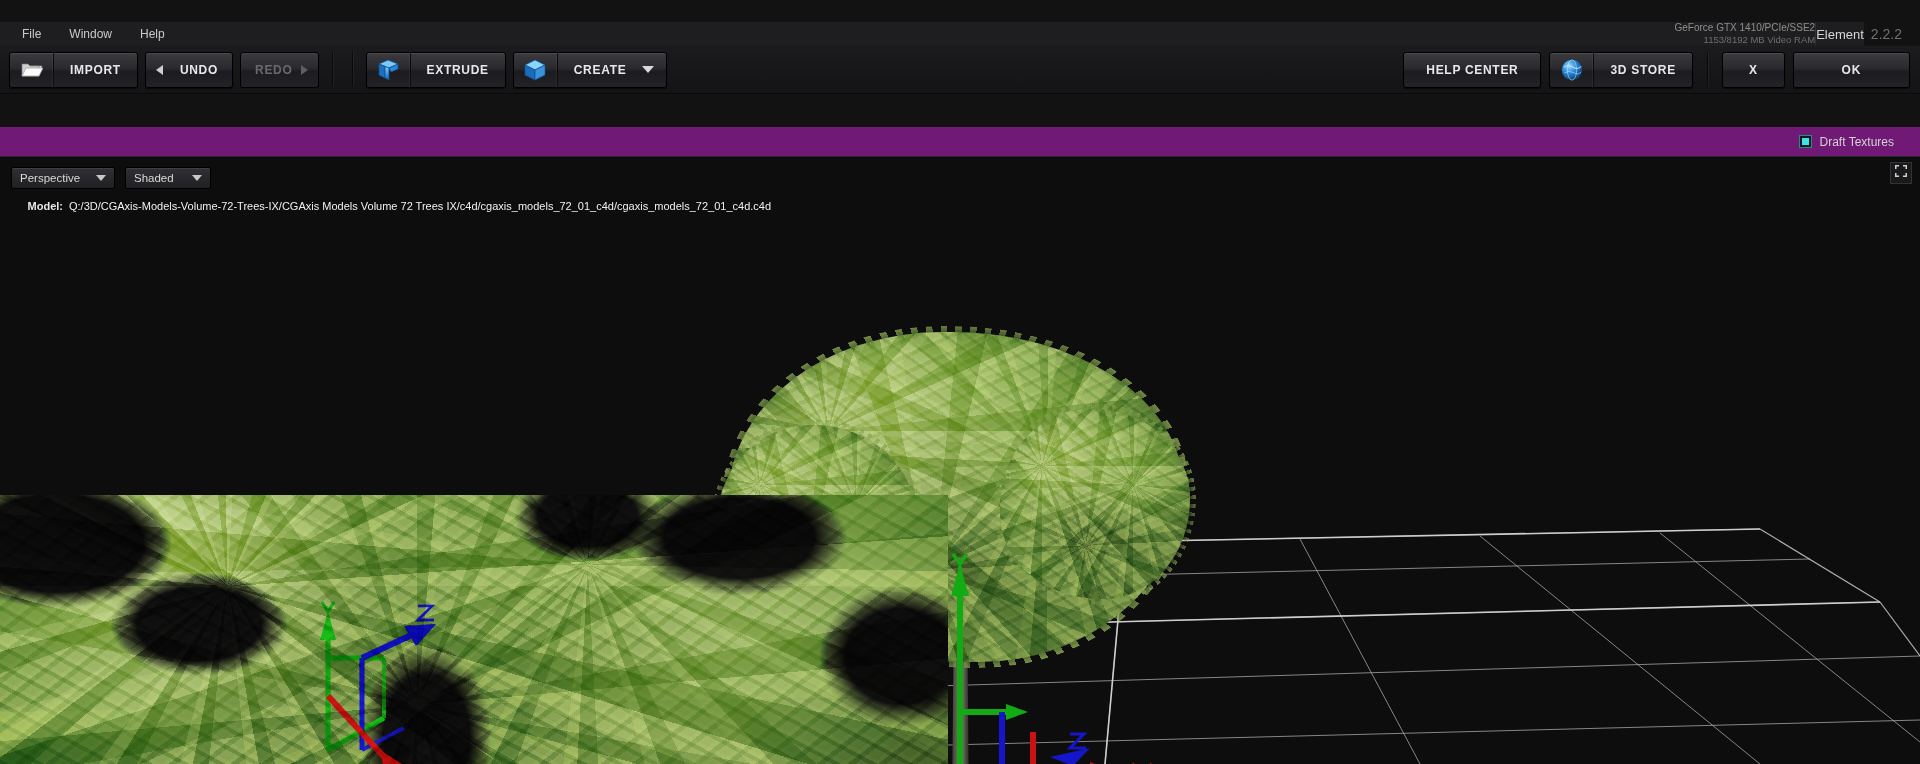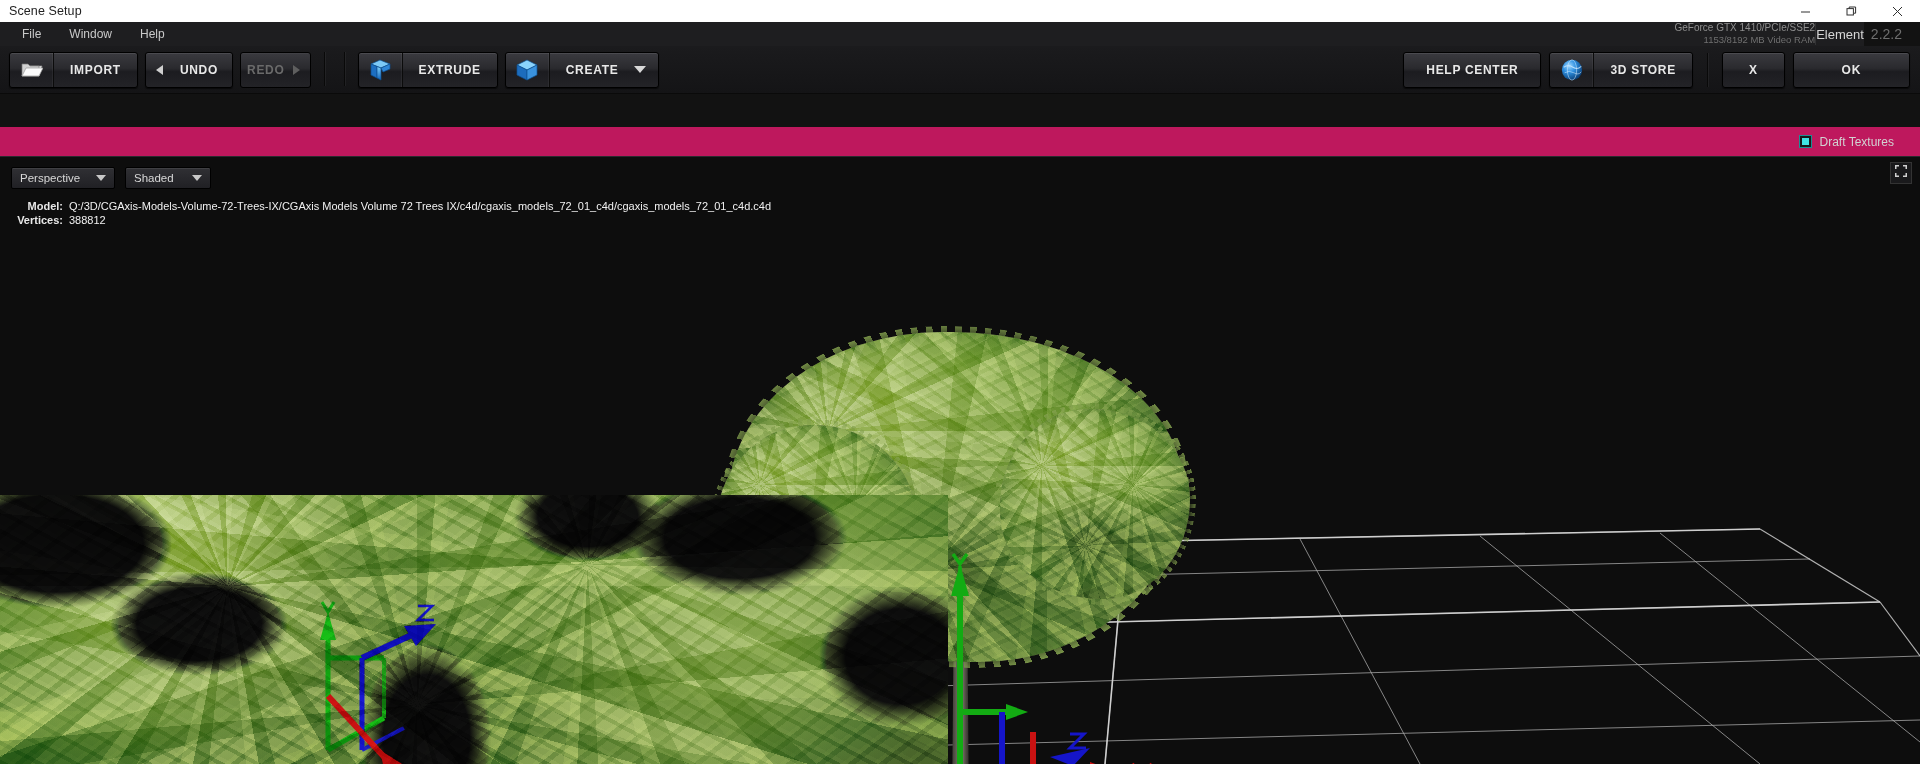--- a/index.html
+++ b/index.html
@@ -122,21 +122,21 @@
   .tab-scroll-btn {
     width: 26px;
     display: flex; align-items: center; justify-content: center;
     background: #222226;
     border-left: 1px solid #0c0c0c;
   }
 
   
   .subbar {
     position: absolute; top: 127px; left: 0; width: 1920px; height: 30px;
-    background: #be185d;
+    background: #701a75;
     border-bottom: 1px solid #2a2a2e;
     display: flex; align-items: center; justify-content: flex-end;
   }
   .chk-wrap { display: flex; align-items: center; gap: 8px; padding-right: 26px; }
   .chk-box {
     width: 13px; height: 13px;
     background: #3fe3e3; border: 1px solid #1a8f94;
     box-shadow: inset 0 0 0 2px #18181a, inset 0 0 0 3px #3fe3e3;
   }
   .chk-lbl { font-size: 12px; color: #d2d2d2; }
@@ -260,42 +260,20 @@
       radial-gradient(ellipse 100px 60px at 62% 8%, #0d0d0d 0 50%, rgba(13,13,13,0) 74%);
   }
 
   .axis-svg { position: absolute; overflow: visible; }
 </style>
 </head>
 <body>
 
 <div id="app">
 
-  <div class="titlebar">
-    <span class="titlebar-text">Scene Setup</span>
-    <div class="win-controls">
-      <div class="win-btn">
-        <svg width="11" height="11" viewBox="0 0 11 11">
-            <line x1="1" y1="6" x2="10" y2="6" stroke="currentColor" stroke-width="1"></line>
-          </svg>
-      </div>
-      <div class="win-btn">
-        <svg width="11" height="11" viewBox="0 0 11 11">
-          <rect x="1" y="2.6" width="6.4" height="6.4" fill="none" stroke="currentColor" stroke-width="1"></rect>
-          <polyline points="3.2,2.6 3.2,1 9.6,1 9.6,7.2 8,7.2" fill="none" stroke="currentColor" stroke-width="1"></polyline>
-        </svg>
-      </div>
-      <div class="win-btn close">
-        <svg width="11" height="11" viewBox="0 0 11 11">
-          <line x1="1" y1="1" x2="10" y2="10" stroke="currentColor" stroke-width="1"></line>
-          <line x1="10" y1="1" x2="1" y2="10" stroke="currentColor" stroke-width="1"></line>
-        </svg>
-      </div>
-    </div>
-  </div>
 
   <div class="menubar">
     <div class="menu-item">File</div>
     <div class="menu-item">Window</div>
     <div class="menu-item">Help</div>
   </div>
 
   <div class="gpu-strip">
     <div class="gpu-info">
       <div class="gpu-l1">GeForce GTX 1410/PCIe/SSE2</div>
@@ -320,21 +298,21 @@
           </svg>
         </span>
         <span class="lbl-cell">IMPORT</span>
       </div>
 
       <div class="btn plain-ico">
         <span class="arrow-l"></span>
         <span>UNDO</span>
       </div>
 
-      <div class="btn disabled" style="padding-left:6px;padding-right:10px;">
+      <div class="btn disabled" style="padding-left:14px;padding-right:10px;">
         <span>REDO</span>
         <span class="arrow-r dim"></span>
       </div>
 
       <div class="tb-sep"></div>
 
 
       <div class="tb-sep"></div>
 
       <div class="btn icon-btn">
@@ -523,24 +501,20 @@
         <span>Shaded</span>
         <span class="caret-sm"></span>
       </div>
     </div>
 
     <div class="vp-info">
       <div class="vp-info-row">
         <span class="vp-info-key">Model:</span>
         <span class="vp-info-val">Q:/3D/CGAxis-Models-Volume-72-Trees-IX/CGAxis Models Volume 72 Trees IX/c4d/cgaxis_models_72_01_c4d/cgaxis_models_72_01_c4d.c4d</span>
       </div>
-      <div class="vp-info-row">
-        <span class="vp-info-key">Vertices:</span>
-        <span class="vp-info-val">388812</span>
-      </div>
     </div>
 
     <div class="vp-expand">
       <span>
         <svg width="14" height="14" viewBox="0 0 14 14">
           <path d="M1 1 H5 V2.5 H2.5 V5 H1 Z" fill="#d0d0d0"></path>
           <path d="M13 1 H9 V2.5 H11.5 V5 H13 Z" fill="#d0d0d0"></path>
           <path d="M1 13 H5 V11.5 H2.5 V9 H1 Z" fill="#d0d0d0"></path>
           <path d="M13 13 H9 V11.5 H11.5 V9 H13 Z" fill="#d0d0d0"></path>
         </svg>

